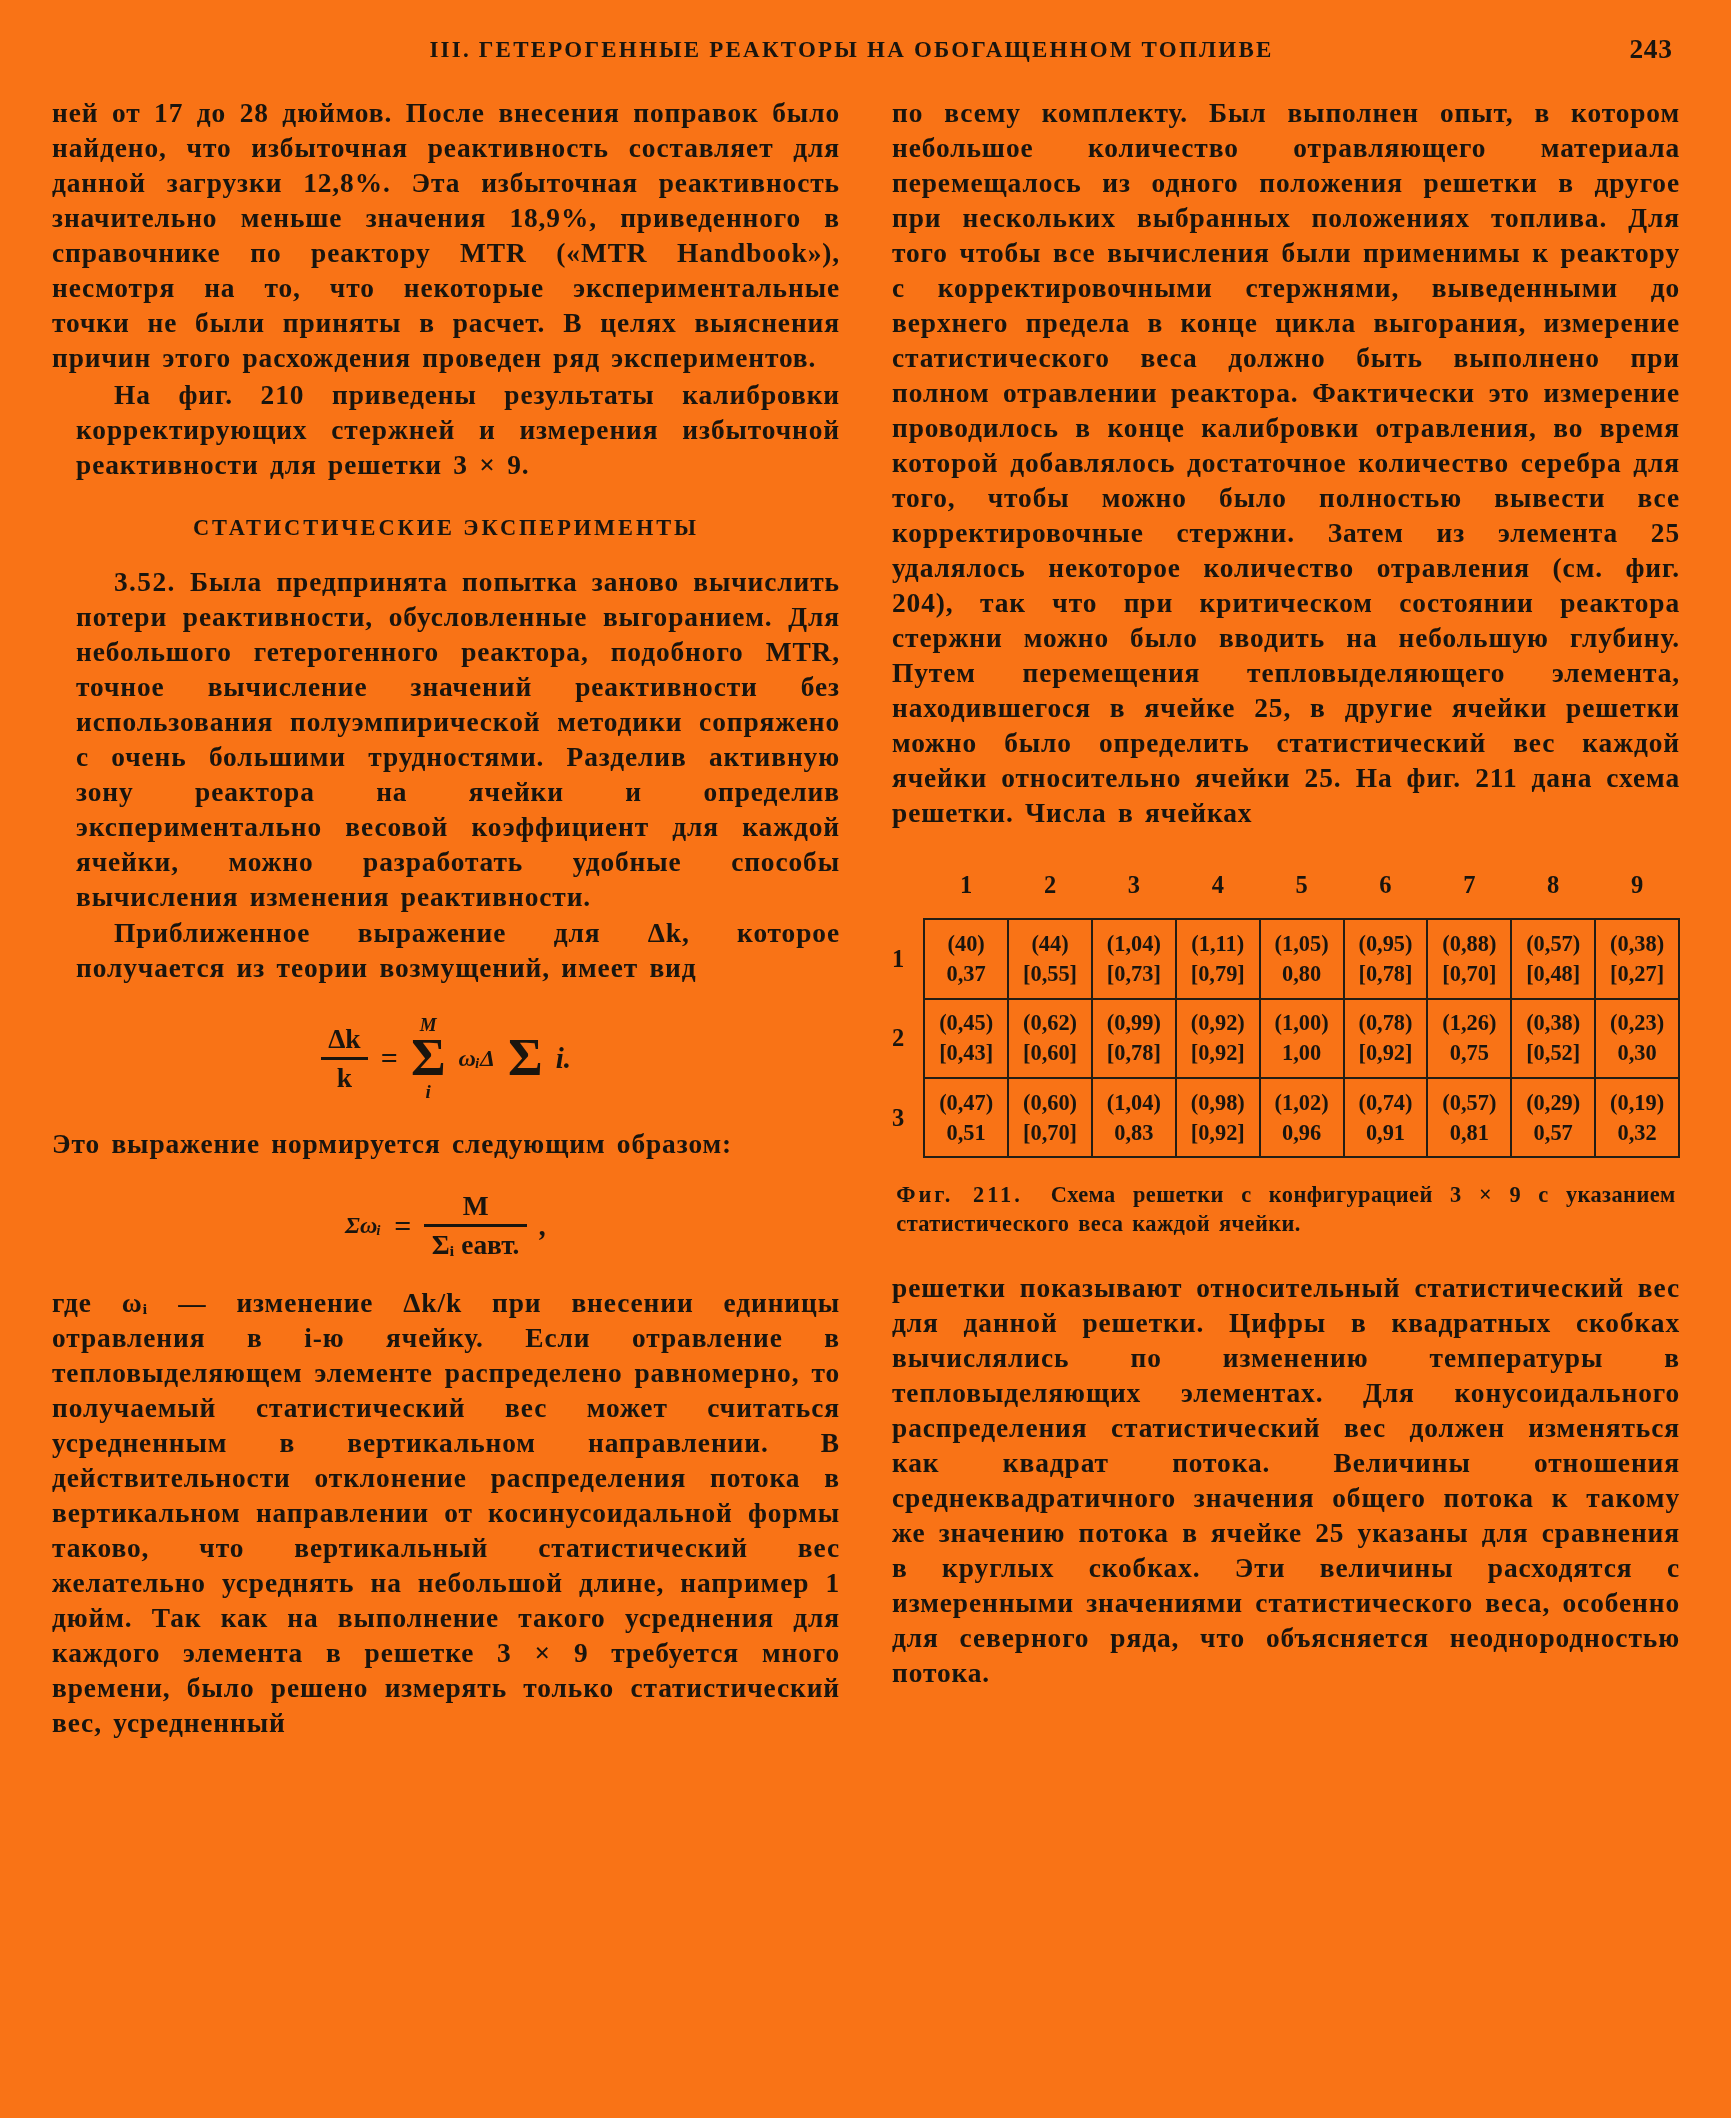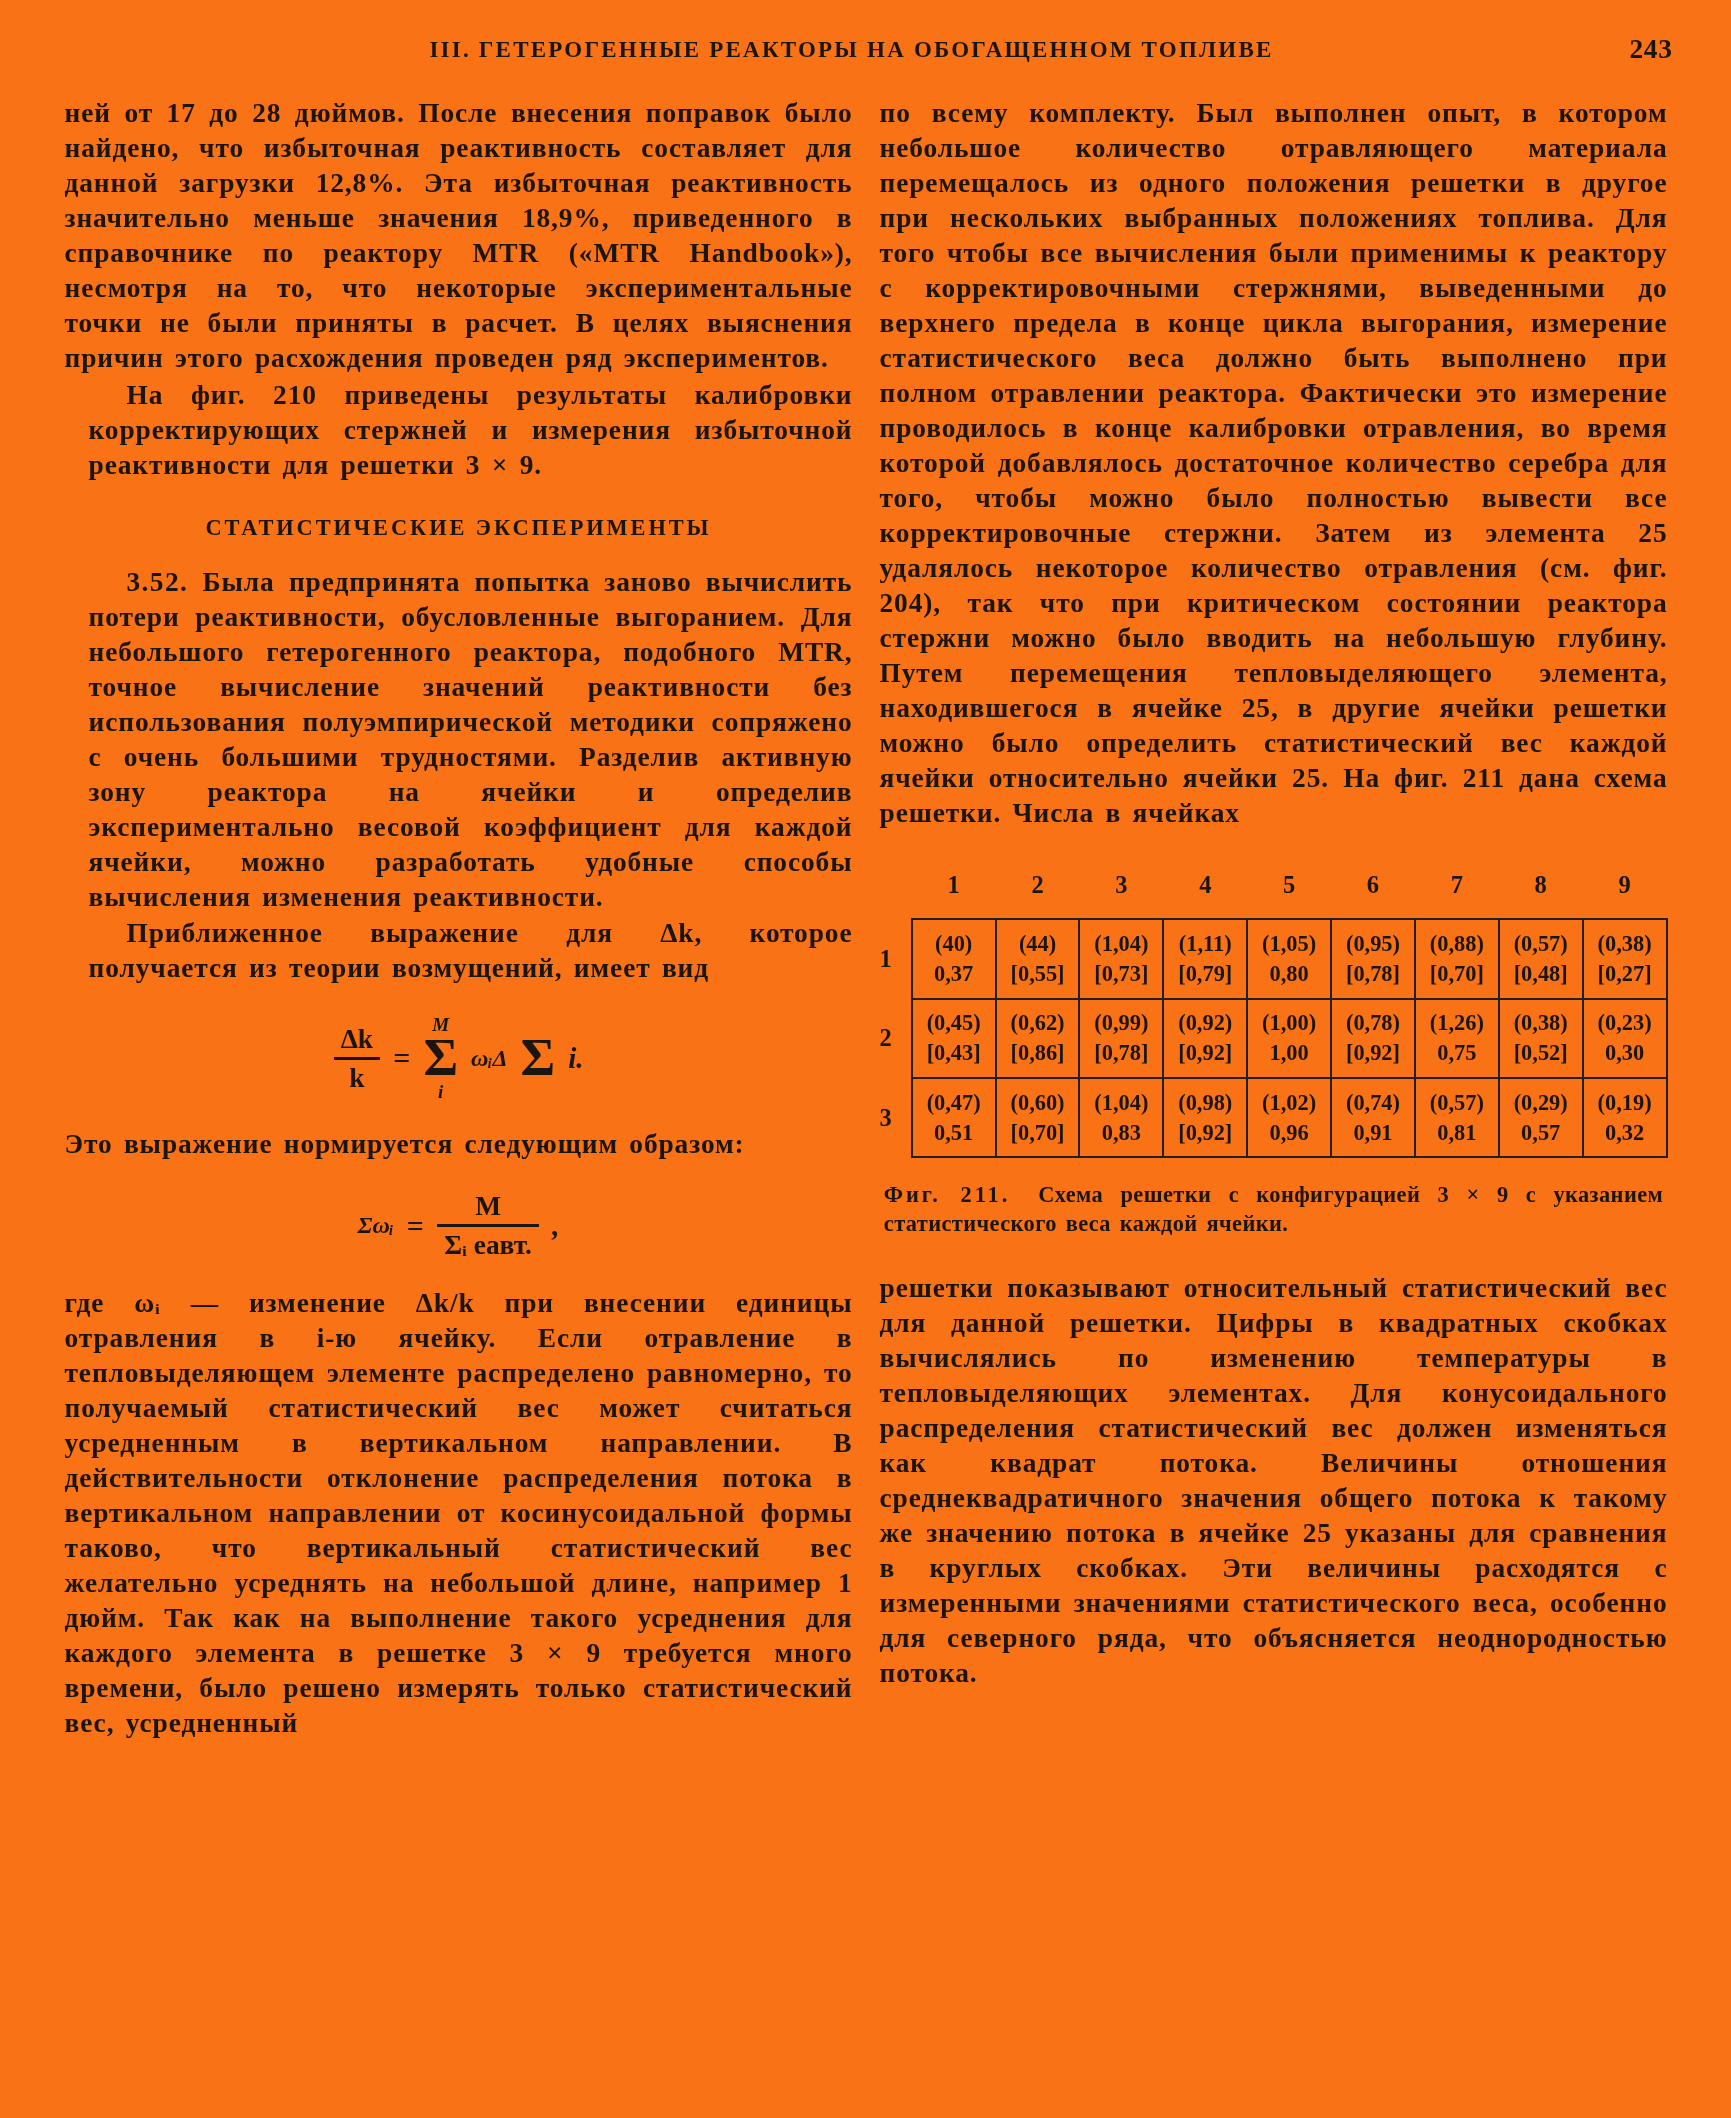--- a/index.html
+++ b/index.html
@@ -21,21 +21,21 @@
     font-size:23px;
     letter-spacing:2.2px;
     margin:7.2px 29px 33px 0;
   }
   .pagenum{
     position:absolute;
     right:-21.6px;top:-2.9px;
     font-size:27.4px;
     letter-spacing:0.7px;
   }
-  .cols{display:flex;gap:27px;justify-content:center;}
+  .cols{display:flex;gap:52px;}
   .col{width:788px;}
   .para{
     font-size:27.4px;
     line-height:35px;
     text-align:justify;
     letter-spacing:0.9px;
     word-spacing:3.6px;
     margin:0 0 1.4px 0;
   }
   .indent{text-indent:38px;margin-left:24px;}
@@ -205,21 +205,21 @@
                 </td>
           </tr>
           <tr>
             <td class="rl">2</td>
             <td class="cell">
                   <div>(0,45)</div>
                   <div>[0,43]</div>
                 </td>
             <td class="cell">
                   <div>(0,62)</div>
-                  <div>[0,86]</div>
+                  <div>[0,60]</div>
                 </td>
             <td class="cell">
                   <div>(0,99)</div>
                   <div>[0,78]</div>
                 </td>
             <td class="cell">
                   <div>(0,92)</div>
                   <div>[0,92]</div>
                 </td>
             <td class="cell">

